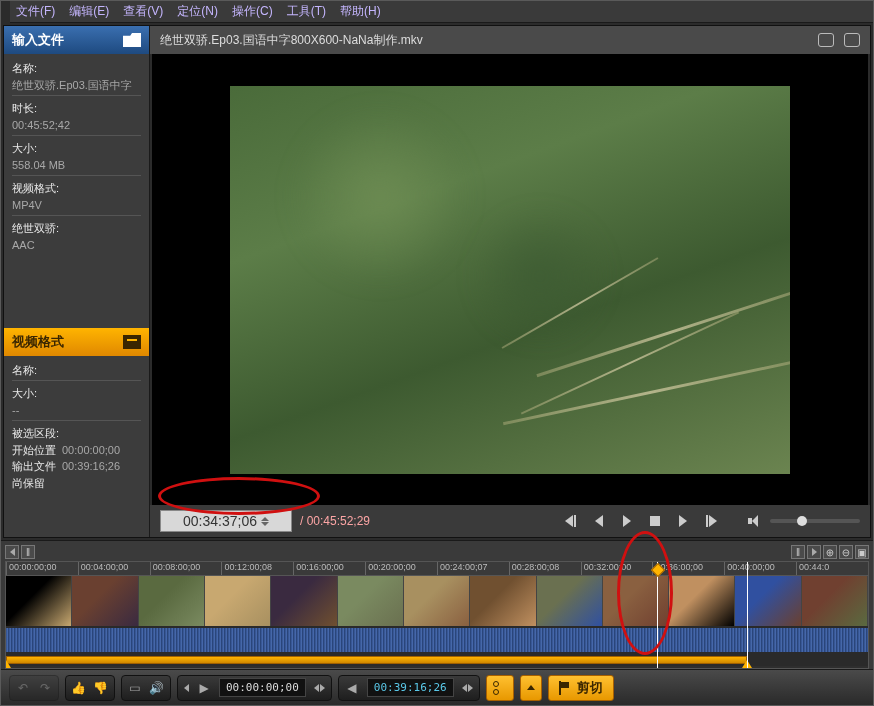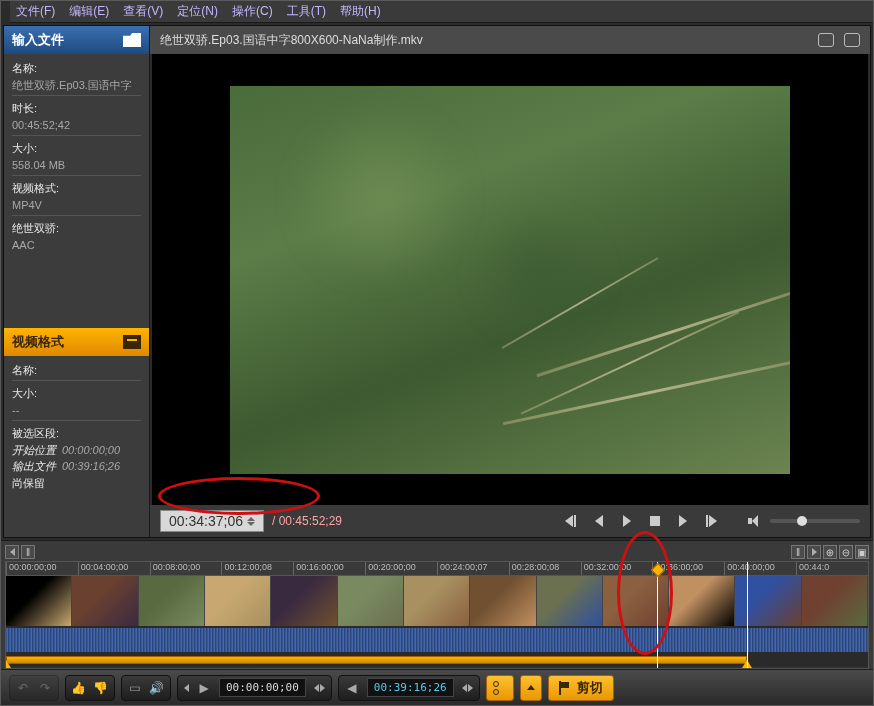--- a/index.html
+++ b/index.html
@@ -23,41 +23,41 @@
 .side-header.blue { background: linear-gradient(#3a6fb0,#1e4a80); }
 .side-header.orange { background: linear-gradient(#ffb400,#e08800); color:#3a2600; }
 .side-header .hdr-icon { width: 18px; height: 14px; }
 .folder-icon { background: #fff; clip-path: polygon(0 20%, 40% 20%, 50% 0, 100% 0, 100% 100%, 0 100%); }
 .save-icon { background: #3a2600; border: 2px solid #3a2600; position: relative; }
 .save-icon::after { content:""; position:absolute; inset:2px 2px 6px 2px; background:#ffb400; }
 
 .side-body { padding: 6px 8px; color: #ccc; font-size: 11px; line-height: 1.5; }
 .side-body .lbl { color: #e8e8e8; }
 .side-body .val { color: #a8a8a8; }
-.side-body .row2 { display: flex; gap: 6px; font-style: italic; }
+.side-body .row2 { display: flex; gap: 6px; }
 .side-body .sep { border-top: 1px solid #555; margin: 2px 0 4px; }
 .side-spacer { flex: 1; }
 
 .video-area { flex: 1; display: flex; flex-direction: column; background: #2b2b2b; }
 .video-title { height: 28px; background: #4a4a4a; color: #ddd; font-size: 12px; display: flex; align-items: center; padding: 0 10px; justify-content: space-between; }
 .vt-icons { display: flex; gap: 10px; color:#bbb; }
 .vt-ic { width:16px; height:14px; border:1.5px solid #bbb; border-radius:3px; }
 
 .video-frame { flex: 1; background: #000; display: flex; align-items: center; justify-content: center; position: relative; margin: 0 2px; }
 .video-img { width: 560px; height: 388px; background: linear-gradient(160deg,#4a6b3a 0%,#5c7d48 30%,#3d5a30 60%,#6b8450 100%); position: relative; overflow: hidden; }
 .grass { position:absolute; background: linear-gradient(90deg, rgba(200,190,140,0.4), rgba(220,210,170,0.7), rgba(200,190,140,0.4)); }
 .g1 { width: 280px; height: 3px; bottom: 140px; right: -20px; transform: rotate(-18deg); }
 .g2 { width: 240px; height: 2px; bottom: 110px; right: 40px; transform: rotate(-25deg); }
 .g3 { width: 300px; height: 3px; bottom: 80px; right: -10px; transform: rotate(-12deg); }
 .g4 { width: 180px; height: 2px; bottom: 170px; right: 120px; transform: rotate(-30deg); }
 .blur1 { position:absolute; width:180px; height:180px; border-radius:50%; background: radial-gradient(rgba(120,150,90,0.6), transparent 70%); top:20px; left:60px; filter: blur(12px); }
 .blur2 { position:absolute; width:140px; height:140px; border-radius:50%; background: radial-gradient(rgba(60,90,50,0.7), transparent 70%); top:120px; left:240px; filter: blur(10px); }
 
 .control-bar { height: 32px; background: #3a3a3a; display: flex; align-items: center; padding: 0 10px; gap: 8px; color:#ccc; font-size: 12px; }
-.timecode-box { background: #d8d8d8; color: #333; padding: 2px 8px; font-family: monospace; font-size: 14px; display: flex; align-items: center; gap: 4px; border: 1px solid #888; }
+.timecode-box { background: #d8d8d8; color: #333; padding: 2px 22px; font-family: monospace; font-size: 14px; display: flex; align-items: center; gap: 4px; border: 1px solid #888; }
 .spinner { display:flex; flex-direction:column; gap:1px; }
 .spinner div { width:0; height:0; border-left:4px solid transparent; border-right:4px solid transparent; }
 .spinner .up { border-bottom:4px solid #666; }
 .spinner .dn { border-top:4px solid #666; }
 .total-time { color: #fca5a5; }
 .transport { display: flex; gap: 10px; margin-left: auto; margin-right: 20px; }
 .t-btn { width: 18px; height: 16px; display:flex; align-items:center; justify-content:center; cursor:pointer; }
 .tri-l { width:0;height:0;border-top:6px solid transparent;border-bottom:6px solid transparent;border-right:8px solid #ccc; }
 .tri-r { width:0;height:0;border-top:6px solid transparent;border-bottom:6px solid transparent;border-left:8px solid #ccc; }
 .bar-v { width:2px;height:12px;background:#ccc;margin:0 1px; }

